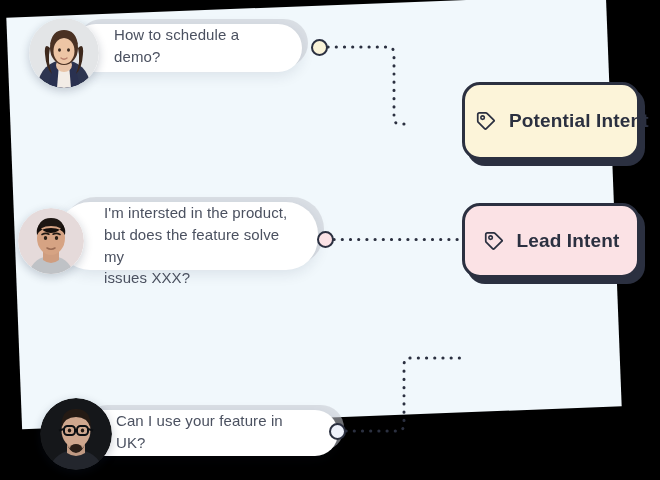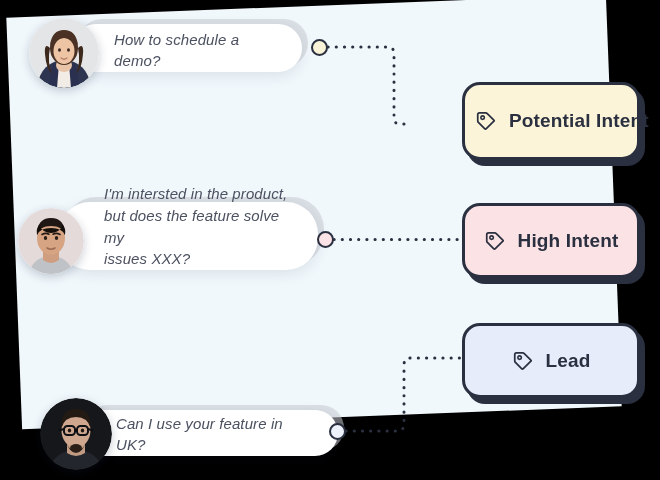--- a/index.html
+++ b/index.html
@@ -42,24 +42,23 @@
     border-radius: 32px;
     opacity: .55;
     filter: blur(0.4px);
   }
   .bubble {
     position: relative;
     background: #ffffff;
     border-radius: 32px;
     box-shadow: 0 4px 14px rgba(30,40,70,.10);
     display: flex;
-    align-items: flex-end;
+    align-items: flex-start;
     box-sizing: border-box;
     height: 100%;
-    font-style: italic;
   }
   .bubble-text {
     color: #4b5160;
     font-size: 15px;
     line-height: 1.45;
     white-space: pre-line;
     letter-spacing: .1px;
   }
 
   
@@ -257,29 +256,18 @@
   </div>
 
   <div class="card" style="left:462px; top:203px; width:178px; height:75px; background:#fbe2e5;">
     <div class="card-inner">
       <span class="tag-icon">
         <svg width="22" height="22" viewBox="0 0 24 24">
           <path d="M20.6 12.1 L12.6 20.1 Q11.4 21.3 10.2 20.1 L3.7 13.6 Q3 12.9 3 11.9 L3 5.0 Q3 3.2 4.8 3.2 L11.7 3.2 Q12.7 3.2 13.4 3.9 L20.6 11.1 Q21.3 11.6 20.6 12.1 Z" fill="none" stroke="#2b3040" stroke-width="1.9" stroke-linejoin="round"></path>
           <circle cx="8.3" cy="8.3" r="1.9" fill="none" stroke="#2b3040" stroke-width="1.7"></circle>
         </svg>
       </span>
-      <span class="card-label">High Intent</span>
-    </div>
-  </div>
-
-  <div class="card" style="left:462px; top:323px; width:178px; height:75px; background:#e6ecfa;">
-    <div class="card-inner">
-      <span class="tag-icon">
-        <svg width="22" height="22" viewBox="0 0 24 24">
-          <path d="M20.6 12.1 L12.6 20.1 Q11.4 21.3 10.2 20.1 L3.7 13.6 Q3 12.9 3 11.9 L3 5.0 Q3 3.2 4.8 3.2 L11.7 3.2 Q12.7 3.2 13.4 3.9 L20.6 11.1 Q21.3 11.6 20.6 12.1 Z" fill="none" stroke="#2b3040" stroke-width="1.9" stroke-linejoin="round"></path>
-          <circle cx="8.3" cy="8.3" r="1.9" fill="none" stroke="#2b3040" stroke-width="1.7"></circle>
-        </svg>
-      </span>
-      <span class="card-label">Lead</span>
-    </div>
-  </div>
+      <span class="card-label">Lead Intent</span>
+    </div>
+  </div>
+
 
 </div>
 
 </body></html>

